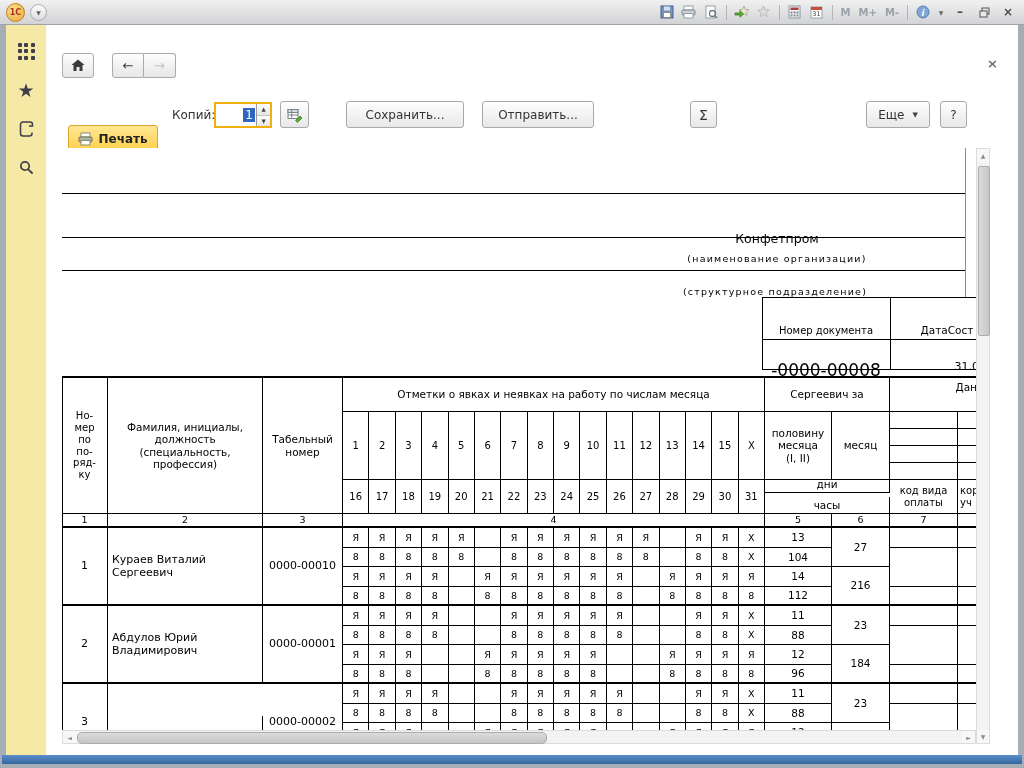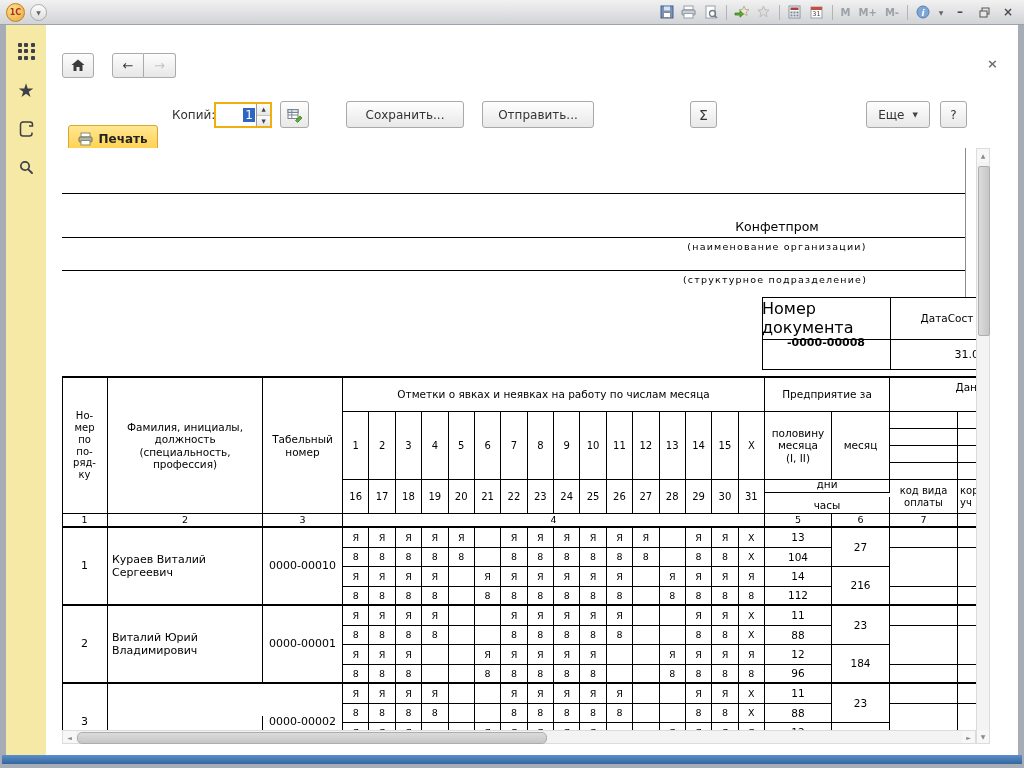--- a/index.html
+++ b/index.html
@@ -61,21 +61,21 @@
   .btn-save{left:300px;width:118px;}
   .btn-send{left:436px;width:112px;}
   .btn-sigma{left:644px;width:27px;font-size:14px;}
   .btn-more{left:820px;width:64px;gap:8px;}
   .btn-help{left:894px;width:27px;}
   .dd-arrow{font-size:7px;color:#444;}
   
   #doc{position:absolute;left:16px;top:123px;width:914px;height:582px;overflow:hidden;background:#FFF;color:#000;}
   .dline{position:absolute;height:1px;background:#000;}
   .vline{position:absolute;width:1px;background:#000;}
-  .dtext{position:absolute;}
+  .dtext{position:absolute;margin-top:12px;}
   .tline{position:absolute;background:#000;}
   .tcell{position:absolute;box-sizing:border-box;border-right:1px solid #000;border-bottom:1px solid #000;
     display:flex;align-items:center;justify-content:center;overflow:hidden;white-space:pre-line;
     text-align:center;line-height:1.18;}
   .thick-b{border-bottom-width:2px;}
   
   .vscroll{position:absolute;left:930px;top:123px;width:14px;height:596px;background:#F3F3F3;
     border:1px solid #DCDCDC;box-sizing:border-box;}
   .hscroll{position:absolute;left:16px;top:705px;width:914px;height:14px;background:#F3F3F3;
     border:1px solid #DCDCDC;box-sizing:border-box;}
@@ -277,44 +277,44 @@
         <div class="dline" style="left:0;top:89px;width:903px;"></div>
         <div class="dtext" style="left:560px;top:93px;width:310px;text-align:center;font-size:9.5px;letter-spacing:1.2px;">(наименование организации)</div>
         <div class="dline" style="left:0;top:122px;width:903px;"></div>
         <div class="dtext" style="left:560px;top:126px;width:306px;text-align:center;font-size:9.5px;letter-spacing:1.2px;">(структурное подразделение)</div>
 
         <div class="dline" style="left:700px;top:149px;width:220px;"></div>
         <div class="dline" style="left:700px;top:191px;width:220px;"></div>
         <div class="dline" style="left:700px;top:221px;width:220px;"></div>
         <div class="vline" style="left:700px;top:149px;height:73px;"></div>
         <div class="vline" style="left:828px;top:149px;height:73px;"></div>
-        <div class="dtext" style="left:700px;top:149px;width:128px;height:42px;display:flex;align-items:center;justify-content:center;font-size:16px;">Номер документа</div>
+        <div class="dtext" style="left:700px;top:149px;width:128px;height:42px;display:flex;align-items:center;justify-content:center;font-size:10px;text-align:center;">Номер документа</div>
         <div class="dtext" style="left:828px;top:149px;width:86px;height:42px;display:flex;align-items:center;justify-content:center;padding-left:14px;font-size:10.5px;overflow:hidden;">ДатаСост</div>
-        <div class="dtext" style="left:700px;top:180px;width:128px;height:28px;display:flex;align-items:center;justify-content:center;font-size:11px;font-weight:bold;">-0000-00008</div>
+        <div class="dtext" style="left:700px;top:196px;width:128px;height:28px;display:flex;align-items:center;justify-content:center;font-size:17px;">-0000-00008</div>
         <div class="dtext" style="left:828px;top:192px;width:96px;height:28px;display:flex;align-items:center;justify-content:flex-end;font-size:11px;">31.03</div>
 
 
         <div class="tline" style="left:0;top:228px;width:914px;height:2px;"></div>
         <div class="tline" style="left:0;top:230px;width:1px;height:352px;"></div>
 
         <div id="sheet">
           <div class="tcell" style="left:0;top:230px;width:46px;height:136px;font-size:10px;">Но-
 мер
 по
 по-
 ряд-
 ку</div>
           <div class="tcell" style="left:46px;top:230px;width:155px;height:136px;font-size:10.5px;">Фамилия, инициалы,
 должность
 (специальность,
 профессия)</div>
           <div class="tcell" style="left:201px;top:230px;width:80px;height:136px;font-size:10.5px;">Табельный
 номер</div>
           <div class="tcell" style="left:281px;top:230px;width:422px;height:34px;font-size:10.5px;">Отметки о явках и неявках на работу по числам месяца</div>
-          <div class="tcell" style="left:703px;top:230px;width:125px;height:34px;font-size:10.5px;">Предприятие за</div>
+          <div class="tcell" style="left:703px;top:230px;width:125px;height:34px;font-size:10.5px;">Сергеевич за</div>
           <div class="tcell" style="left:828px;top:230px;width:92px;height:34px;font-size:10.5px;justify-content:flex-end;align-items:flex-start;padding:3px 4px 0 0;">Дан</div>
           <div class="tcell" style="left:703px;top:264px;width:67px;height:68px;font-size:10.5px;">половину
 месяца
 (I, II)</div>
           <div class="tcell" style="left:770px;top:264px;width:58px;height:68px;font-size:10.5px;">месяц</div>
           <div class="tcell" style="left:703px;top:328px;width:125px;height:17px;font-size:10.5px;">дни</div>
           <div class="tcell" style="left:703px;top:349px;width:125px;height:17px;font-size:10.5px;">часы</div>
           <div class="tcell" style="left:828px;top:332px;width:68px;height:34px;font-size:10px;">код вида
 оплаты</div>
           <div class="tcell" style="left:896px;top:332px;width:24px;height:34px;font-size:10px;justify-content:flex-start;padding-left:2px;text-align:left;">кор
@@ -441,21 +441,21 @@
             <div class="tcell thick-b" style="left: 703px; top: 438.5px; width: 67px; height: 19.5px; font-size: 10.5px;">112</div>
             <div class="tcell" style="left: 770px; top: 380px; width: 58px; height: 39px; font-size: 10.5px;">27</div>
             <div class="tcell thick-b" style="left: 770px; top: 419px; width: 58px; height: 39px; font-size: 10.5px;">216</div>
             <div class="tcell" style="left: 828px; top: 380px; width: 68px; height: 19.5px; font-size: 10px;"></div>
             <div class="tcell" style="left: 896px; top: 380px; width: 24px; height: 19.5px; font-size: 10px;"></div>
             <div class="tcell" style="left: 828px; top: 399.5px; width: 68px; height: 39px; font-size: 10px;"></div>
             <div class="tcell" style="left: 896px; top: 399.5px; width: 24px; height: 39px; font-size: 10px;"></div>
             <div class="tcell thick-b" style="left: 828px; top: 438.5px; width: 68px; height: 19.5px; font-size: 10px;"></div>
             <div class="tcell thick-b" style="left: 896px; top: 438.5px; width: 24px; height: 19.5px; font-size: 10px;"></div>
             <div class="tcell thick-b" style="left: 0px; top: 458px; width: 46px; height: 78px; font-size: 11px;">2</div>
-            <div class="tcell thick-b" style="left: 46px; top: 458px; width: 155px; height: 78px; font-size: 11px; justify-content: flex-start; text-align: left; padding-left: 4px; line-height: 13px;">Виталий Юрий
+            <div class="tcell thick-b" style="left: 46px; top: 458px; width: 155px; height: 78px; font-size: 11px; justify-content: flex-start; text-align: left; padding-left: 4px; line-height: 13px;">Абдулов Юрий
 Владимирович</div>
             <div class="tcell thick-b" style="left: 201px; top: 458px; width: 80px; height: 78px; font-size: 11px;">0000-00001</div>
             <div class="tcell" style="left: 281px; top: 458px; width: 26.375px; height: 19.5px; font-size: 9.5px;">Я</div>
             <div class="tcell" style="left: 307.375px; top: 458px; width: 26.375px; height: 19.5px; font-size: 9.5px;">Я</div>
             <div class="tcell" style="left: 333.75px; top: 458px; width: 26.375px; height: 19.5px; font-size: 9.5px;">Я</div>
             <div class="tcell" style="left: 360.125px; top: 458px; width: 26.375px; height: 19.5px; font-size: 9.5px;">Я</div>
             <div class="tcell" style="left: 386.5px; top: 458px; width: 26.375px; height: 19.5px; font-size: 9.5px;"></div>
             <div class="tcell" style="left: 412.875px; top: 458px; width: 26.375px; height: 19.5px; font-size: 9.5px;"></div>
             <div class="tcell" style="left: 439.25px; top: 458px; width: 26.375px; height: 19.5px; font-size: 9.5px;">Я</div>
             <div class="tcell" style="left: 465.625px; top: 458px; width: 26.375px; height: 19.5px; font-size: 9.5px;">Я</div>

